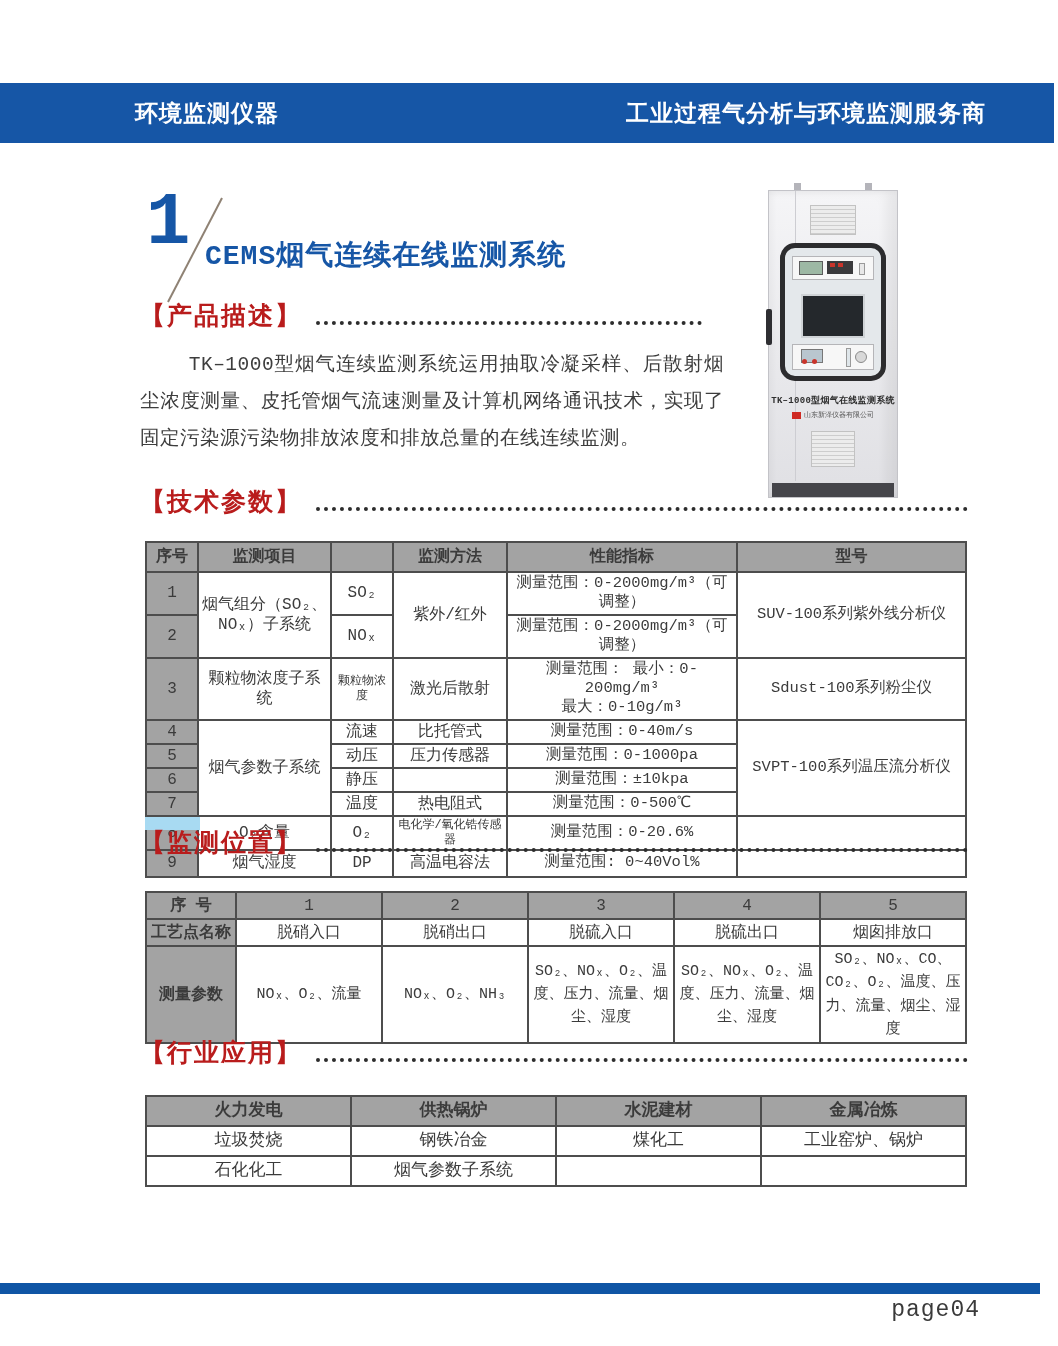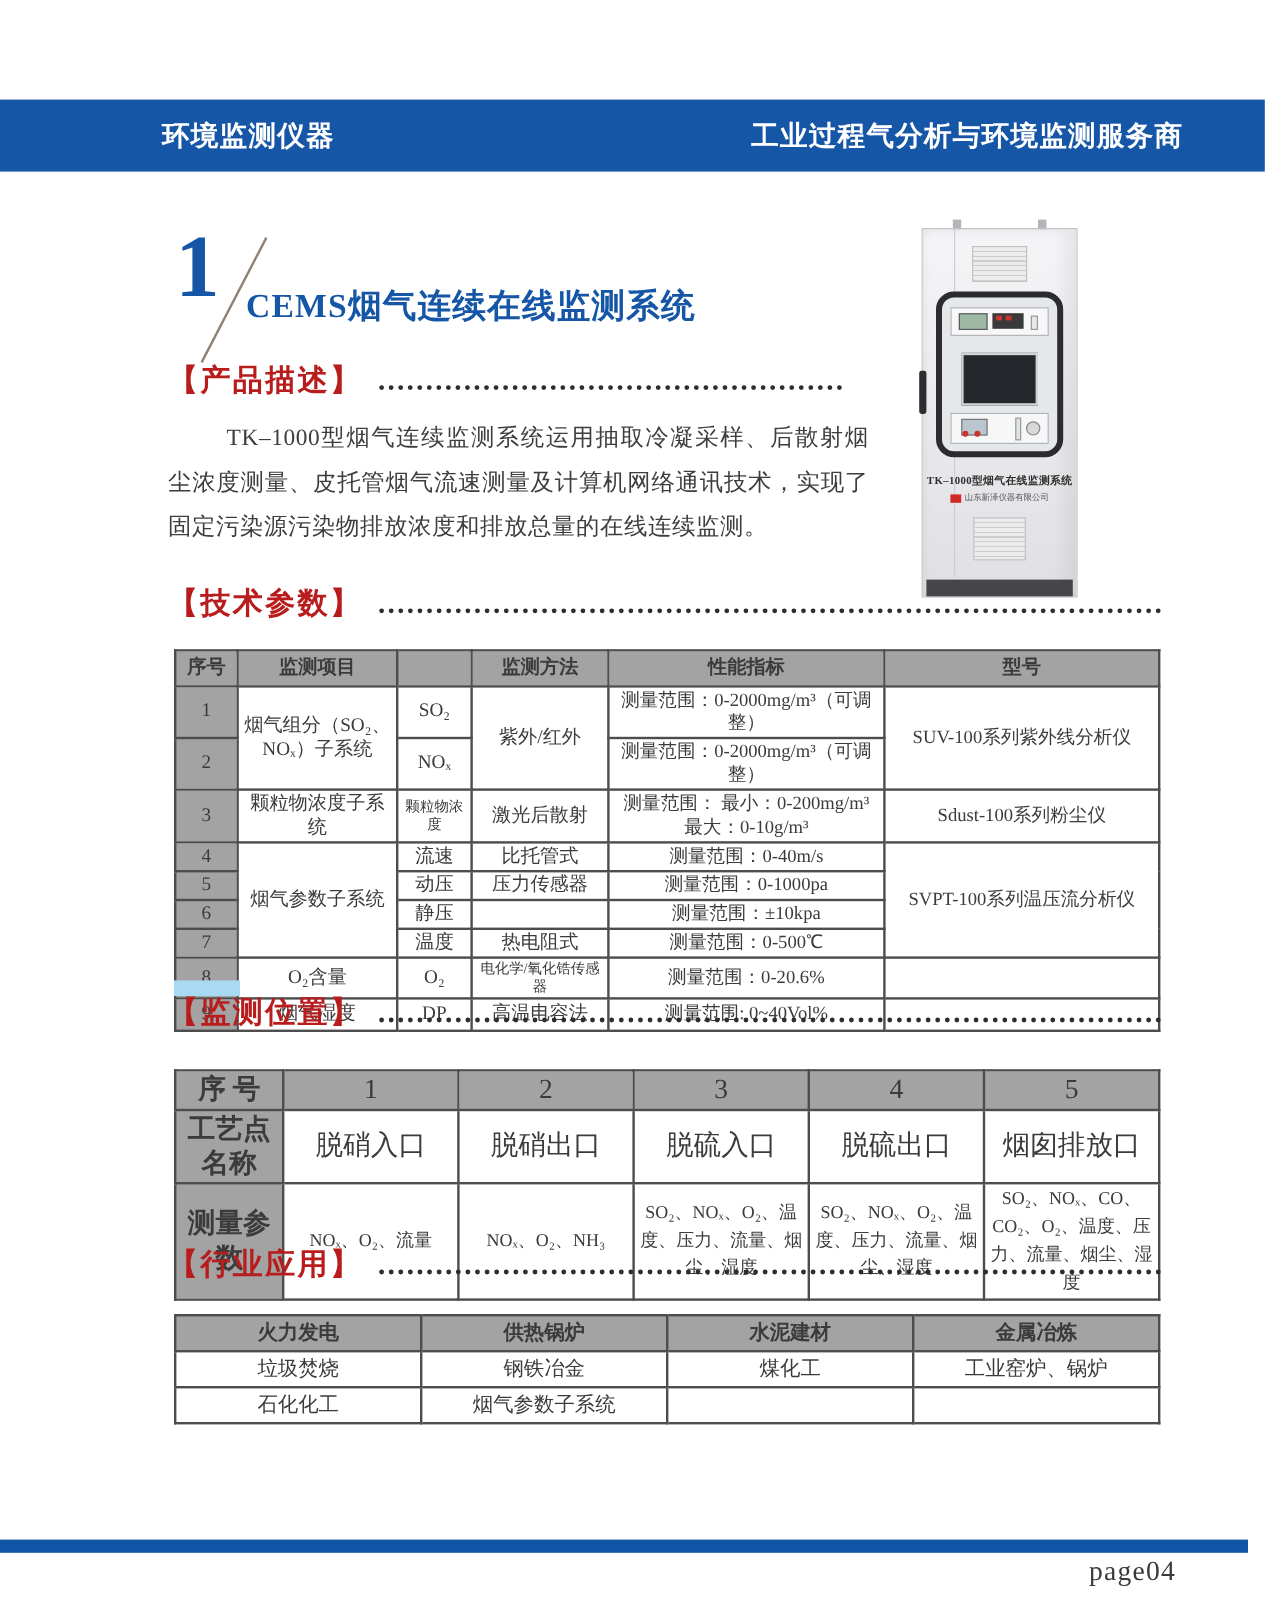--- a/index.html
+++ b/index.html
@@ -1,18 +1,18 @@
 <!DOCTYPE html>
 <html><head>
 <meta charset="utf-8">
 <style>
   html,body { margin:0; padding:0; background:#ffffff; }
   .page {
     position:relative; width:1058px; height:1346px; background:#ffffff;
-    font-family:Liberation Serif, serif; color:#3b3b3b;
+    font-family:Liberation Mono, monospace; color:#3b3b3b;
     overflow:hidden;
     border-radius:21px;
   }
   
   .top-bar {
     position:absolute; left:0; top:83px; width:1054px; height:60px;
     background:#1656a6; box-sizing:border-box;
     display:flex; align-items:center; justify-content:space-between;
     padding:0 68px 0 135px; color:#ffffff; font-weight:bold; font-size:23px;
     letter-spacing:1px;
@@ -93,21 +93,21 @@
   .bold { font-weight:bold; }
   .tbl { position:absolute; left:145px; }
   .tbl1 { top:541px; }  .tbl1 table { width:820px; }
   .tbl2 { top:891px; }  .tbl2 table { width:820px; }
   .tbl3 { top:1095px; } .tbl3 table { width:820px; }
   .tbl1 td { font-size:16px; }
   .tbl1 .perf { font-size:15.5px; }
   .tbl1 .model { font-size:15.5px; }
   .tbl1 .small { font-size:12px; padding:1px; }
   .tbl2 .params { font-size:15px; line-height:1.55; }
-  .tbl2 td { font-size:23px; }
+  .tbl2 td { font-size:16px; }
   .tbl2 .params td, .tbl2 td.params { font-size:15px; }
   .tbl3 td { font-size:17px; }
   .stub { position:absolute; left:145px; top:817px; width:55px; height:13px; background:#a8daf2; }
   
   .footer-line { position:absolute; left:0; top:1283px; width:1040px; height:11px; background:#0f55a5; }
   .footer-page { position:absolute; top:1297px; right:78px; font-size:23px; color:#3a3a3a; letter-spacing:1px; }
 </style>
 </head>
 <body>
 

